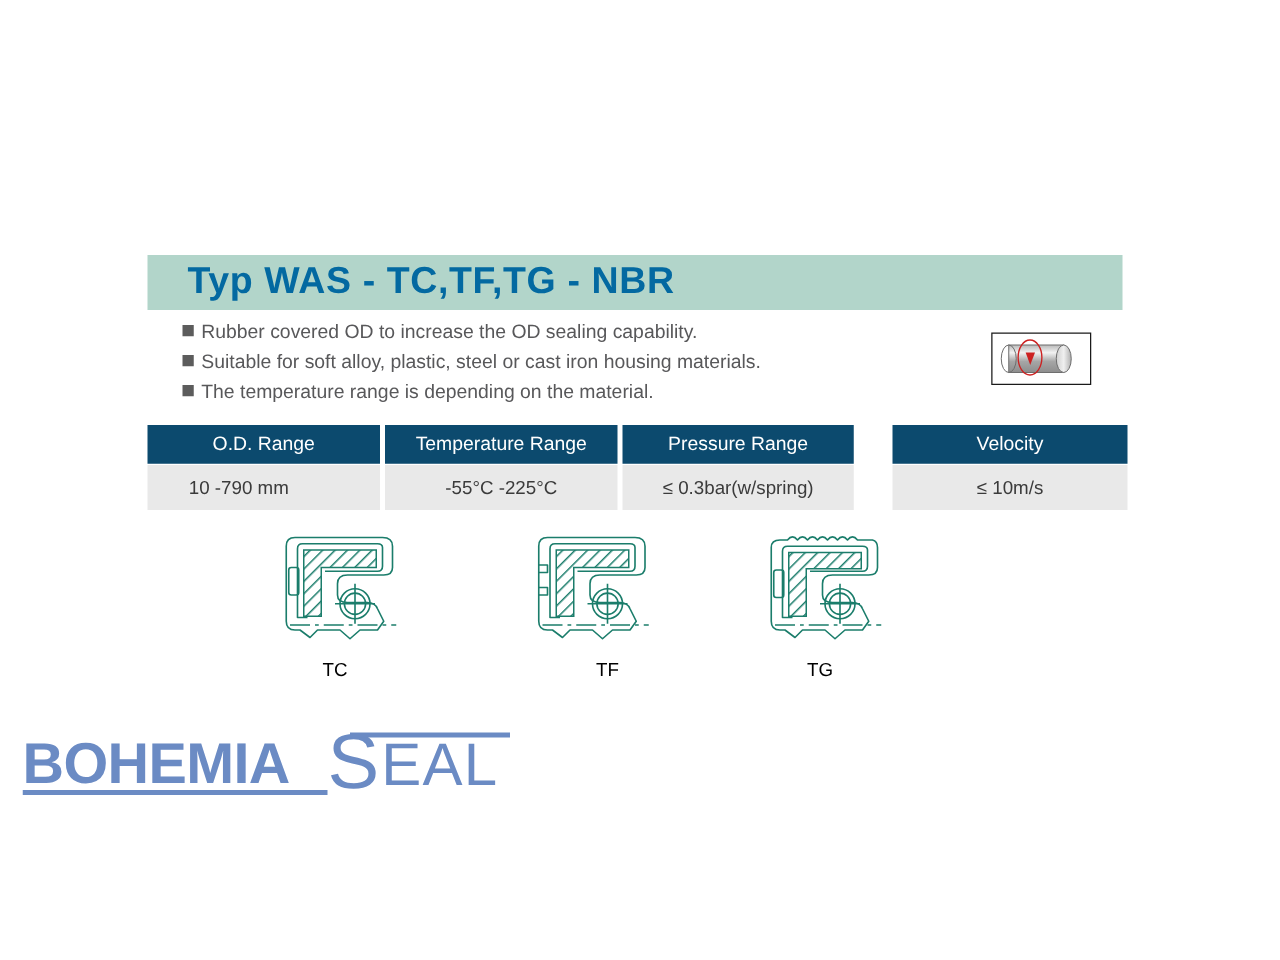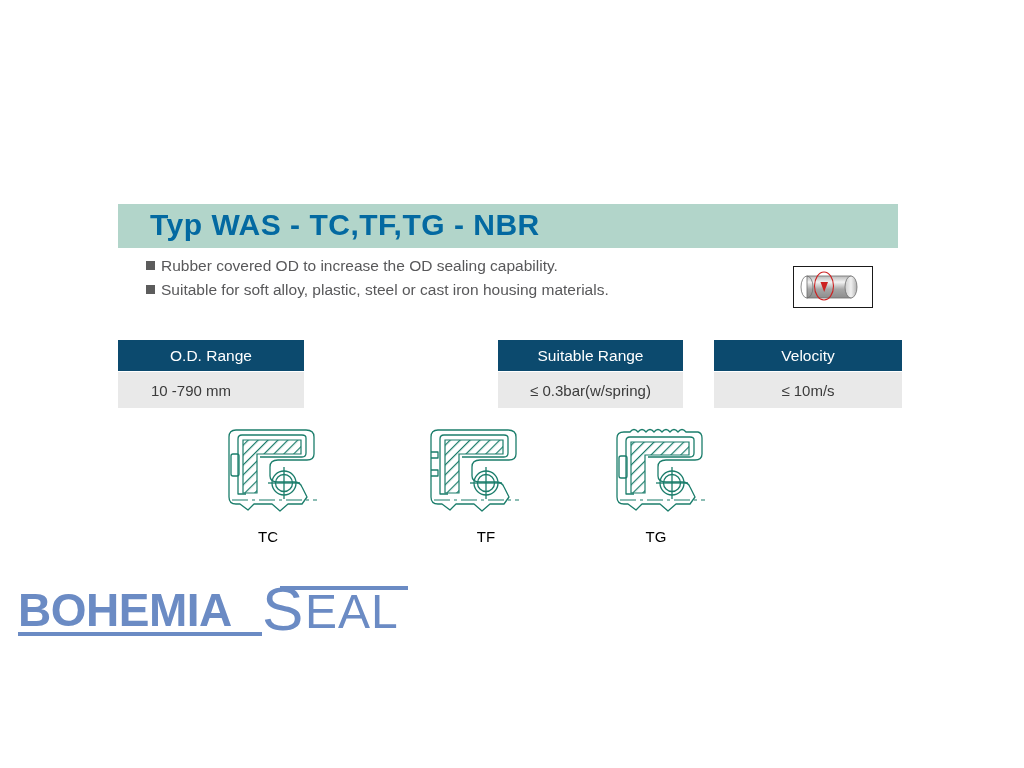--- a/index.html
+++ b/index.html
@@ -145,20 +145,24 @@
 <div id="title-text">Typ WAS - TC,TF,TG - NBR</div>
 
 <div id="bullet-list">
   <div class="bullet-row">
     <span class="bullet-marker"></span>
     <span class="bullet-label">Rubber covered OD to increase the OD sealing capability.</span>
   </div>
   <div class="bullet-row">
     <span class="bullet-marker"></span>
     <span class="bullet-label">Suitable for soft alloy, plastic, steel or cast iron housing materials.</span>
+  </div>
+  <div class="bullet-row">
+    <span class="bullet-marker"></span>
+    <span class="bullet-label">The temperature range is depending on the material.</span>
   </div>
 </div>
 
 <div id="shaft-icon-box">
   <svg width="77" height="39" viewBox="0 0 77 39">
     <defs>
       <linearGradient id="cylGrad" x1="0" y1="0" x2="0" y2="1">
         <stop offset="0%" stop-color="#b9b9b9"></stop>
         <stop offset="28%" stop-color="#f2f2f2"></stop>
         <stop offset="60%" stop-color="#a6a6a6"></stop>
@@ -176,22 +180,26 @@
     <ellipse cx="30" cy="19" rx="9.5" ry="14" fill="none" stroke="#cc2222" stroke-width="1.1"></ellipse>
     <polygon points="26.5,15 34,15 30.2,25" fill="#cc2222"></polygon>
   </svg>
 </div>
 
 <div id="spec-table">
   <div class="tbl-col" style="left:0px; width:186px;">
     <div class="tbl-head">O.D. Range</div>
     <div class="tbl-cell left-al">10 -790 mm</div>
   </div>
+  <div class="tbl-col" style="left:190px; width:186px;">
+    <div class="tbl-head">Temperature Range</div>
+    <div class="tbl-cell">-55°C -225°C</div>
+  </div>
   <div class="tbl-col" style="left:380px; width:185px;">
-    <div class="tbl-head">Suitable Range</div>
+    <div class="tbl-head">Pressure Range</div>
     <div class="tbl-cell">≤ 0.3bar(w/spring)</div>
   </div>
   <div class="tbl-col" style="left:569px; width:188px;padding-left:27px;">
     <div class="tbl-head">Velocity</div>
     <div class="tbl-cell">≤ 10m/s</div>
   </div>
 </div>
 
 <div class="seal-fig" style="left:214px; top:424px;">
   <svg width="116" height="100" viewBox="0 0 116 100">

